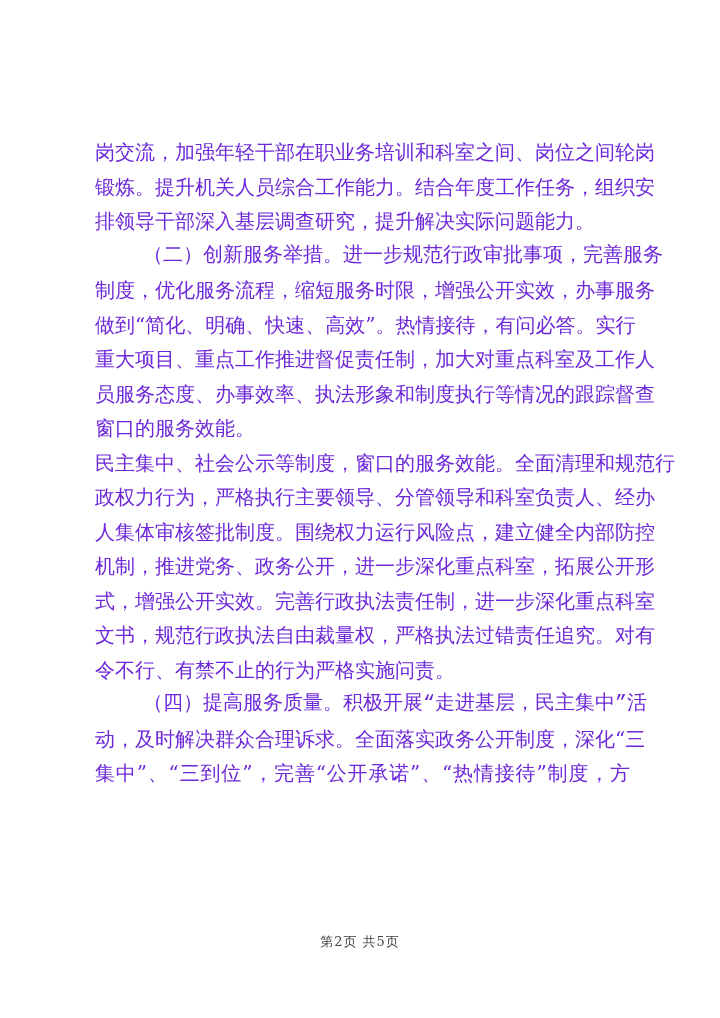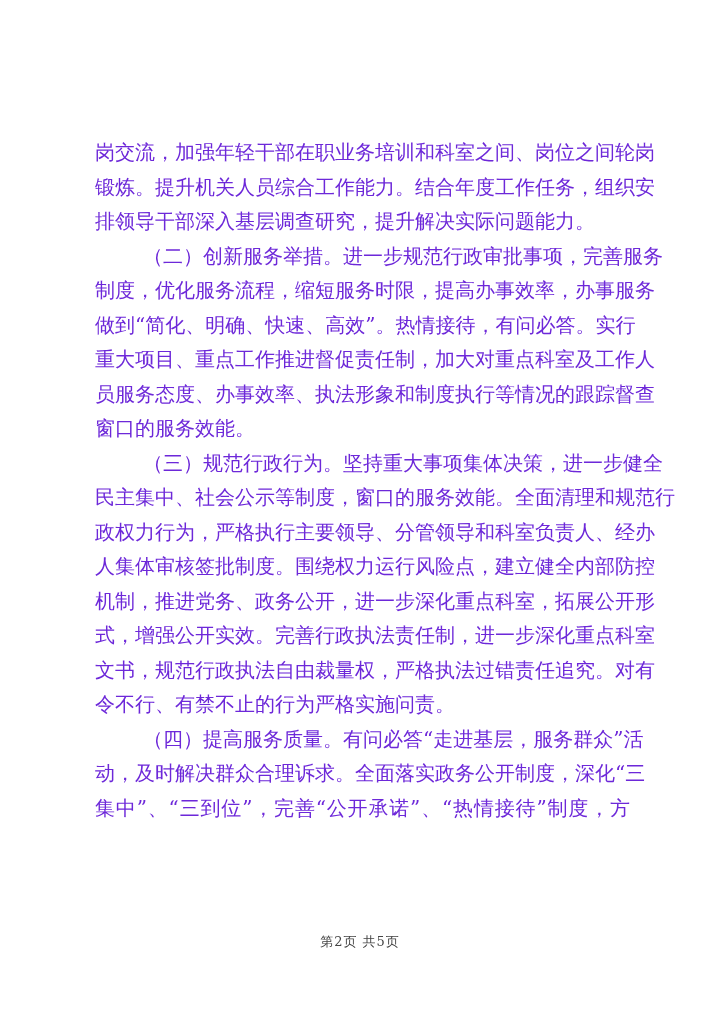--- a/index.html
+++ b/index.html
@@ -37,20 +37,21 @@
       text-align: justify;
       text-align-last: justify;
       letter-spacing: 0;
       color: #6d28d9;
     }
     .line.last {
       text-align-last: left;
     }
     .line.indent {
       padding-left: 48px;
+      font-family: Liberation Mono, monospace;
     }
     .footer {
       position: absolute;
       top: 933px;
       left: 0;
       width: 720px;
       text-align: center;
       font-size: 13px;
       color: #444444;
       letter-spacing: 1px;
@@ -63,40 +64,39 @@
   <div class="body-text">
 
     <div class="paragraph">
       <div class="line">岗交流，加强年轻干部在职业务培训和科室之间、岗位之间轮岗</div>
       <div class="line">锻炼。提升机关人员综合工作能力。结合年度工作任务，组织安</div>
       <div class="line last">排领导干部深入基层调查研究，提升解决实际问题能力。</div>
     </div>
 
     <div class="paragraph">
       <div class="line indent">（二）创新服务举措。进一步规范行政审批事项，完善服务</div>
-      <div class="line">制度，优化服务流程，缩短服务时限，提高办事效率，办事服务</div>
+      <div class="line">制度，优化服务流程，缩短服务时限，增强公开实效，办事服务</div>
       <div class="line">做到“简化、明确、快速、高效”。热情接待，有问必答。实行</div>
       <div class="line">重大项目、重点工作推进督促责任制，加大对重点科室及工作人</div>
       <div class="line">员服务态度、办事效率、执法形象和制度执行等情况的跟踪督查</div>
       <div class="line last">窗口的服务效能。</div>
     </div>
 
     <div class="paragraph">
-      <div class="line indent">（三）规范行政行为。坚持重大事项集体决策，进一步健全</div>
       <div class="line">民主集中、社会公示等制度，窗口的服务效能。全面清理和规范行</div>
       <div class="line">政权力行为，严格执行主要领导、分管领导和科室负责人、经办</div>
       <div class="line">人集体审核签批制度。围绕权力运行风险点，建立健全内部防控</div>
       <div class="line">机制，推进党务、政务公开，进一步深化重点科室，拓展公开形</div>
       <div class="line">式，增强公开实效。完善行政执法责任制，进一步深化重点科室</div>
       <div class="line">文书，规范行政执法自由裁量权，严格执法过错责任追究。对有</div>
       <div class="line last">令不行、有禁不止的行为严格实施问责。</div>
     </div>
 
     <div class="paragraph">
-      <div class="line indent">（四）提高服务质量。有问必答“走进基层，服务群众”活</div>
+      <div class="line indent">（四）提高服务质量。积极开展“走进基层，民主集中”活</div>
       <div class="line">动，及时解决群众合理诉求。全面落实政务公开制度，深化“三</div>
       <div class="line">集中”、“三到位”，完善“公开承诺”、“热情接待”制度，方</div>
     </div>
 
   </div>
 
   <div class="footer">第2页 共5页</div>
 </div>
 
 </body></html>

